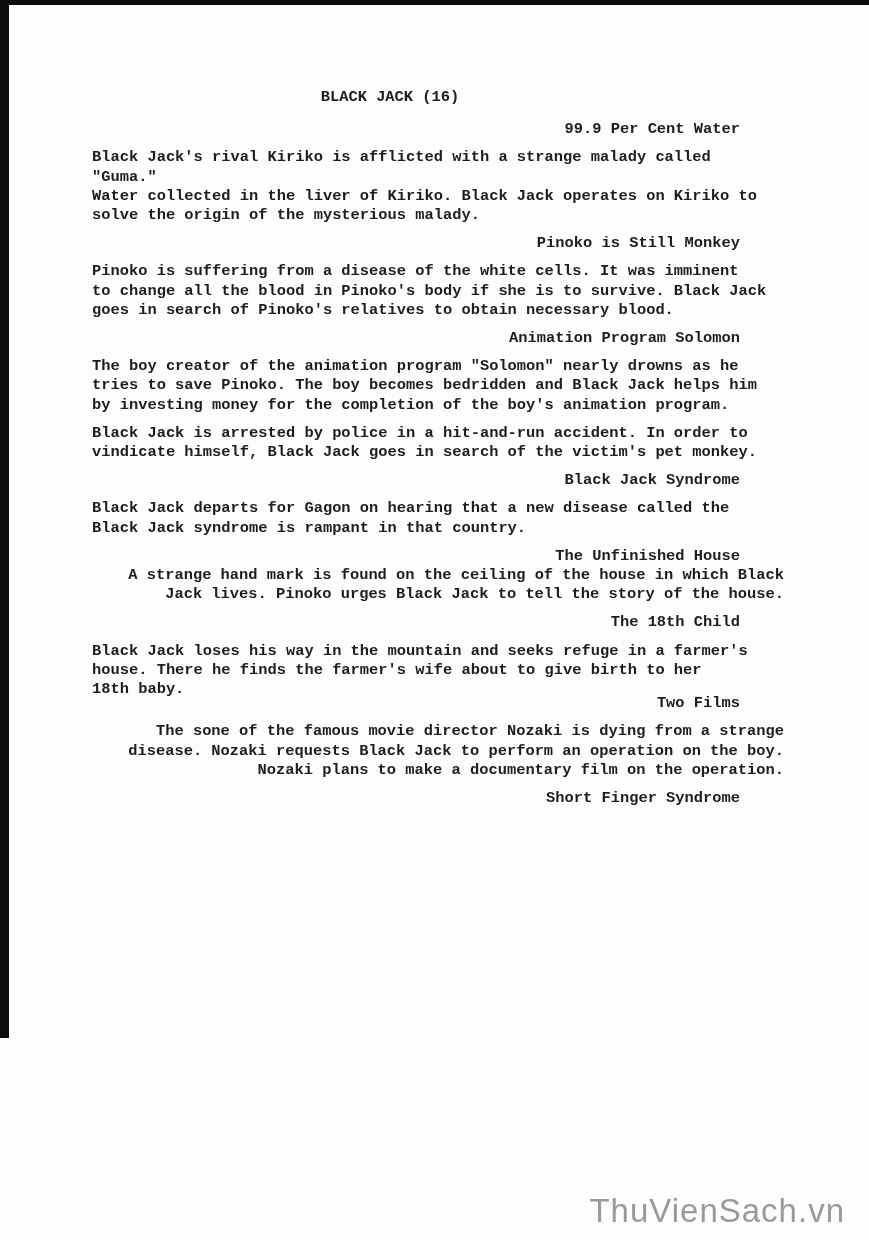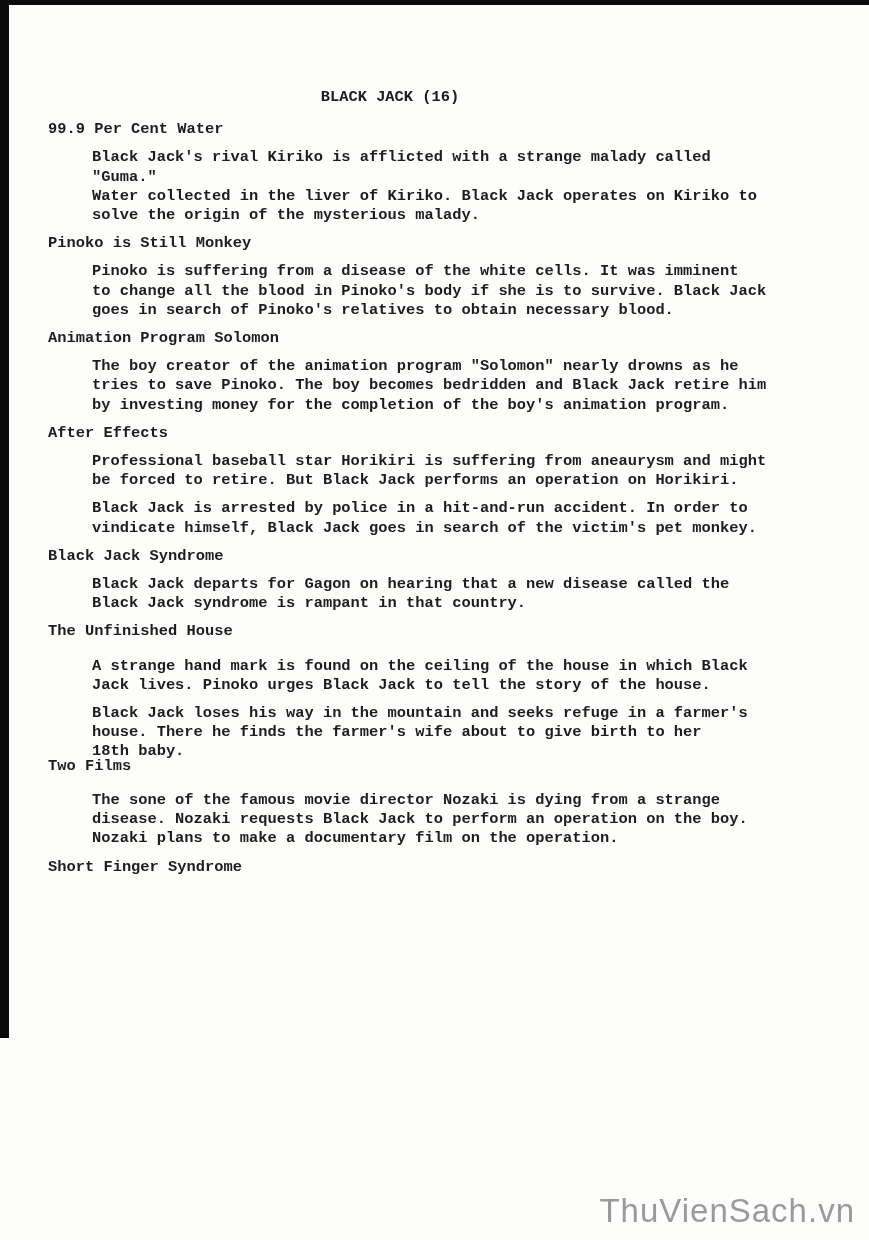--- a/index.html
+++ b/index.html
@@ -45,33 +45,33 @@
     line-height: 19.2px;
     font-weight: 700;
     text-align: center;
     transform: translateX(-48px);
   }
   .sec h3 {
     margin: 9px 0;
     font-size: 15.4px;
     line-height: 19.2px;
     font-weight: 700;
-    text-align: left;
+    text-align: right;
     transform: translateX(-44px);
   }
   .sec p {
     margin: 9px 0;
     white-space: pre-line;
   }
   .sec h3.tight-bottom { margin-bottom: 0; }
-  .sec p.tight-top { margin-top: 15px; }
+  .sec p.tight-top { margin-top: 0; text-align: right; }
   .sec h3.overlap-up { margin-top: -14px; font-family: Liberation Mono, monospace; }
   .watermark {
     position: absolute;
-    right: 14px;
+    right: 24px;
     bottom: 10px;
     font-family: "Liberation Sans", sans-serif;
     font-size: 33px;
     font-weight: 400;
     color: #9a9a9a;
     letter-spacing: 1px;
   }
 </style>
 </head>
 <body>
@@ -95,49 +95,45 @@
     <div class="sec">
       <h3>Pinoko is Still Monkey</h3>
       <p>Pinoko is suffering from a disease of the white cells. It was imminent
 to change all the blood in Pinoko's body if she is to survive. Black Jack
 goes in search of Pinoko's relatives to obtain necessary blood.</p>
     </div>
 
     <div class="sec">
       <h3>Animation Program Solomon</h3>
       <p>The boy creator of the animation program "Solomon" nearly drowns as he
-tries to save Pinoko. The boy becomes bedridden and Black Jack retire him
+tries to save Pinoko. The boy becomes bedridden and Black Jack helps him
 by investing money for the completion of the boy's animation program.</p>
     </div>
 
-    <div class="sec">
-      <h3>After Effects</h3>
-      <p>Professional baseball star Horikiri is suffering from aneaurysm and might
-be forced to retire. But Black Jack performs an operation on Horikiri.</p>
-    </div>
 
     <div class="sec">
       <p>Black Jack is arrested by police in a hit-and-run accident. In order to
 vindicate himself, Black Jack goes in search of the victim's pet monkey.</p>
     </div>
 
     <div class="sec">
       <h3>Black Jack Syndrome</h3>
       <p>Black Jack departs for Gagon on hearing that a new disease called the
 Black Jack syndrome is rampant in that country.</p>
     </div>
 
     <div class="sec">
       <h3 class="tight-bottom">The Unfinished House</h3>
       <p class="tight-top">A strange hand mark is found on the ceiling of the house in which Black
 Jack lives. Pinoko urges Black Jack to tell the story of the house.</p>
     </div>
 
 
     <div class="sec">
+      <h3>The 18th Child</h3>
       <p>Black Jack loses his way in the mountain and seeks refuge in a farmer's
 house. There he finds the farmer's wife about to give birth to her
 18th baby.</p>
     </div>
 
     <div class="sec">
       <h3 class="overlap-up">Two Films</h3>
       <p class="tight-top">The sone of the famous movie director Nozaki is dying from a strange
 disease. Nozaki requests Black Jack to perform an operation on the boy.
 Nozaki plans to make a documentary film on the operation.</p>

